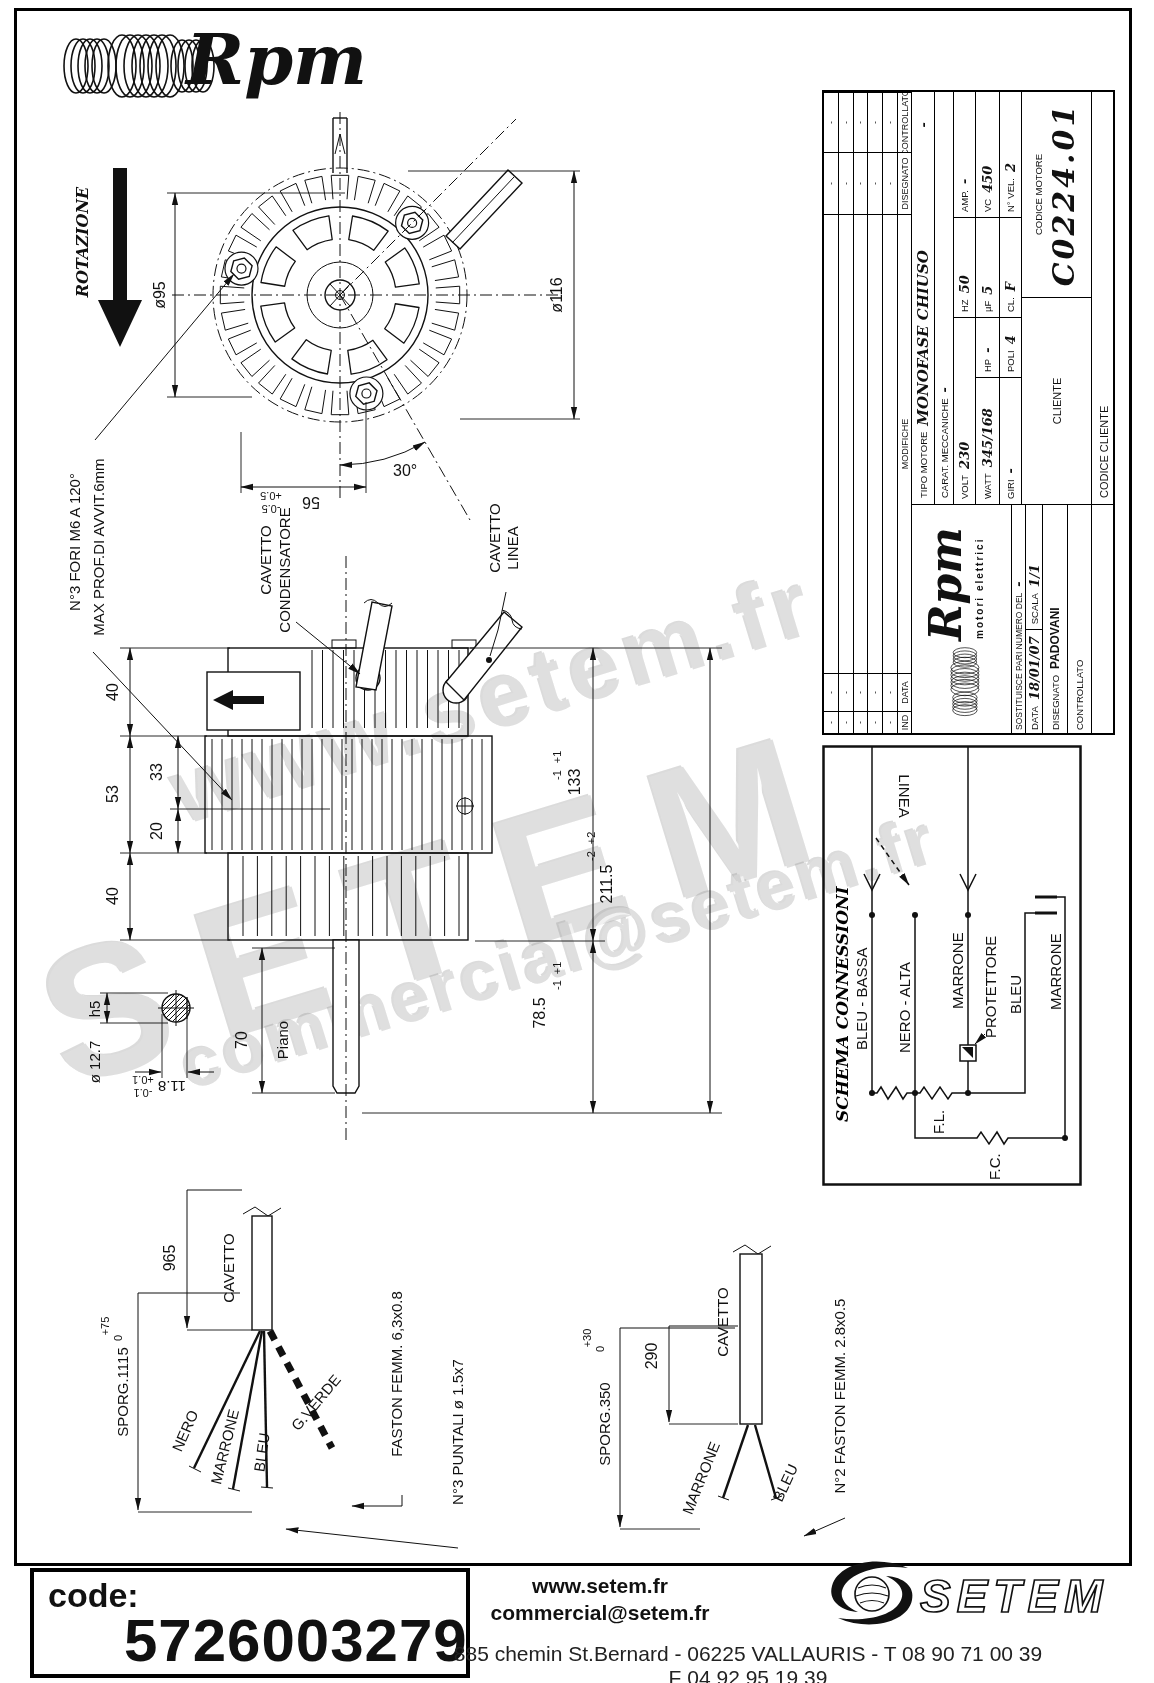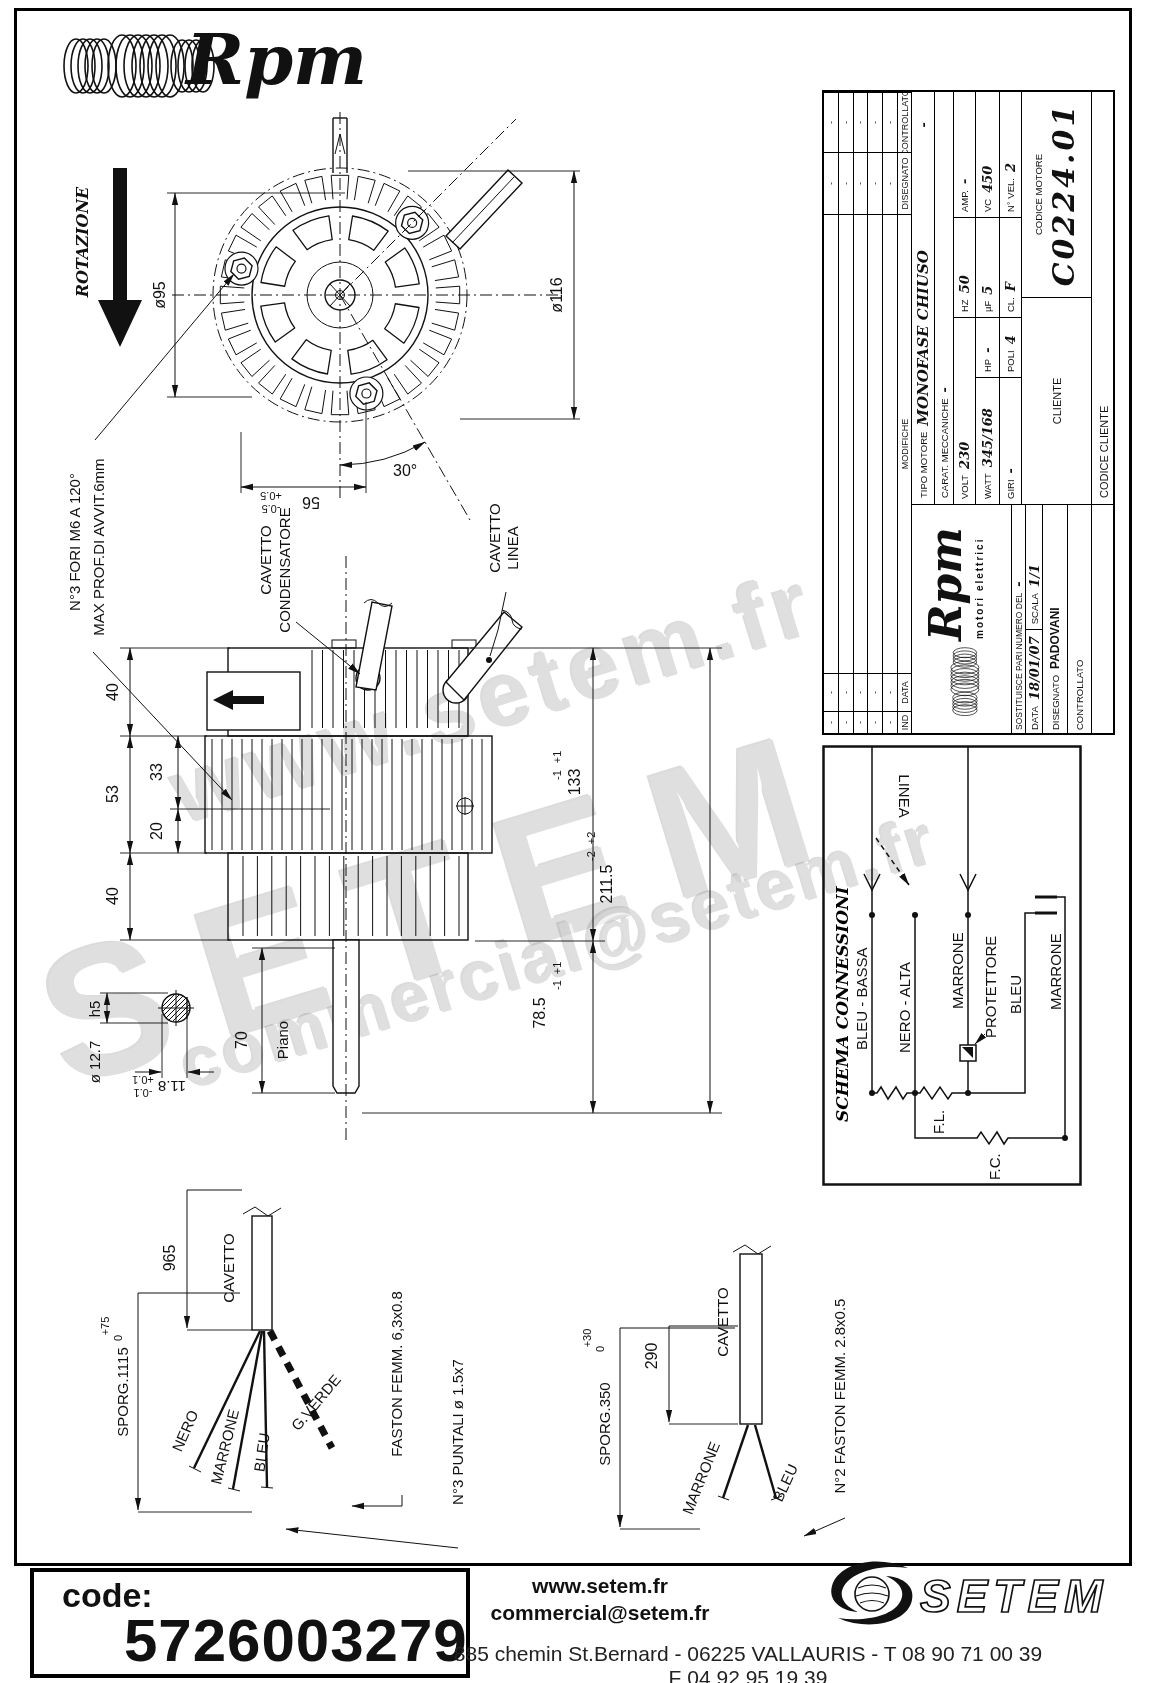--- a/index.html
+++ b/index.html
@@ -42,21 +42,21 @@
   #tb-right .c{height:100%;display:flex;align-items:center;padding:0 5px;box-sizing:border-box;
       border-right:1px solid #000;gap:6px;}
   #tb-right .c:last-child{border-right:none;}
   #tb-logo-name{font-family:"DejaVu Serif",serif;font-style:italic;font-weight:bold;font-size:44px;line-height:40px;}
   #tb-logo-sub{font-size:10px;letter-spacing:2px;font-weight:bold;}
   #code-motore-big{font-family:"DejaVu Serif",serif;font-style:italic;font-weight:bold;font-size:30px;letter-spacing:3px;}
   
   #schema-in{width:441px;height:260px;}
   
   #code-box{left:30px;top:1568px;width:440px;height:110px;border:4px solid #000;box-sizing:border-box;}
-  #code-label{position:absolute;left:14px;top:4px;font-size:34px;font-weight:bold;margin-left:14px;}
+  #code-label{position:absolute;left:14px;top:4px;font-size:34px;font-weight:bold;}
   #code-value{position:absolute;left:90px;top:34px;font-size:60px;font-weight:bold;letter-spacing:1px;}
   #site-block{left:455px;top:1572px;width:290px;text-align:center;font-weight:bold;font-size:21px;line-height:27px;}
   #addr{left:448px;top:1642px;width:600px;text-align:center;font-size:21px;color:#222;}
   
   .t{font-family:"Liberation Sans",sans-serif;font-size:16px;fill:#111;}
   .ts{font-family:"Liberation Sans",sans-serif;font-size:15px;fill:#111;}
   .tt{font-family:"Liberation Sans",sans-serif;font-size:11px;fill:#111;}
   .ti{font-family:"DejaVu Serif",serif;font-style:italic;font-weight:bold;}
   .sl{stroke:#111;stroke-width:1.4;fill:none;}
   .sln{stroke:#111;stroke-width:1;fill:none;}

